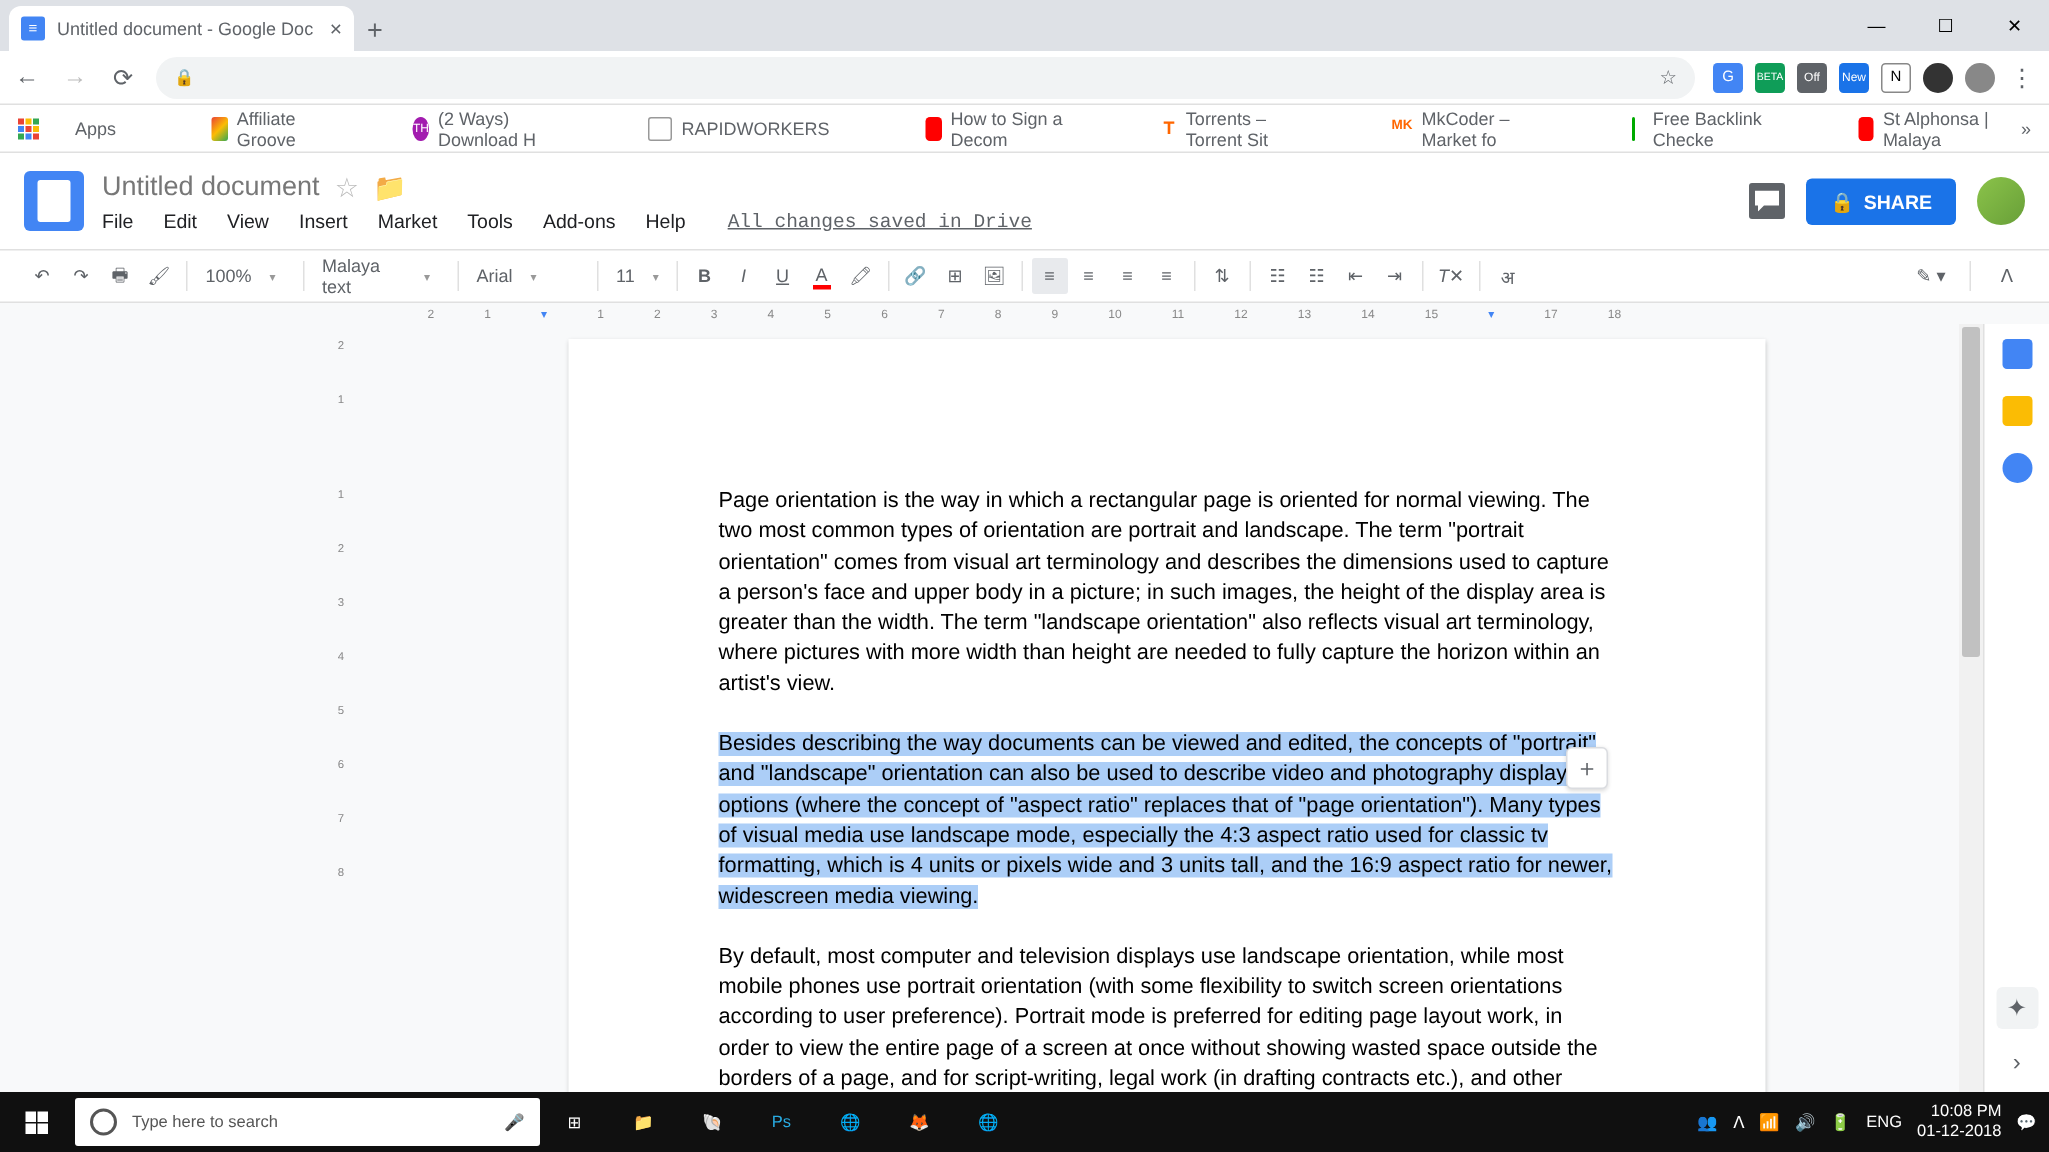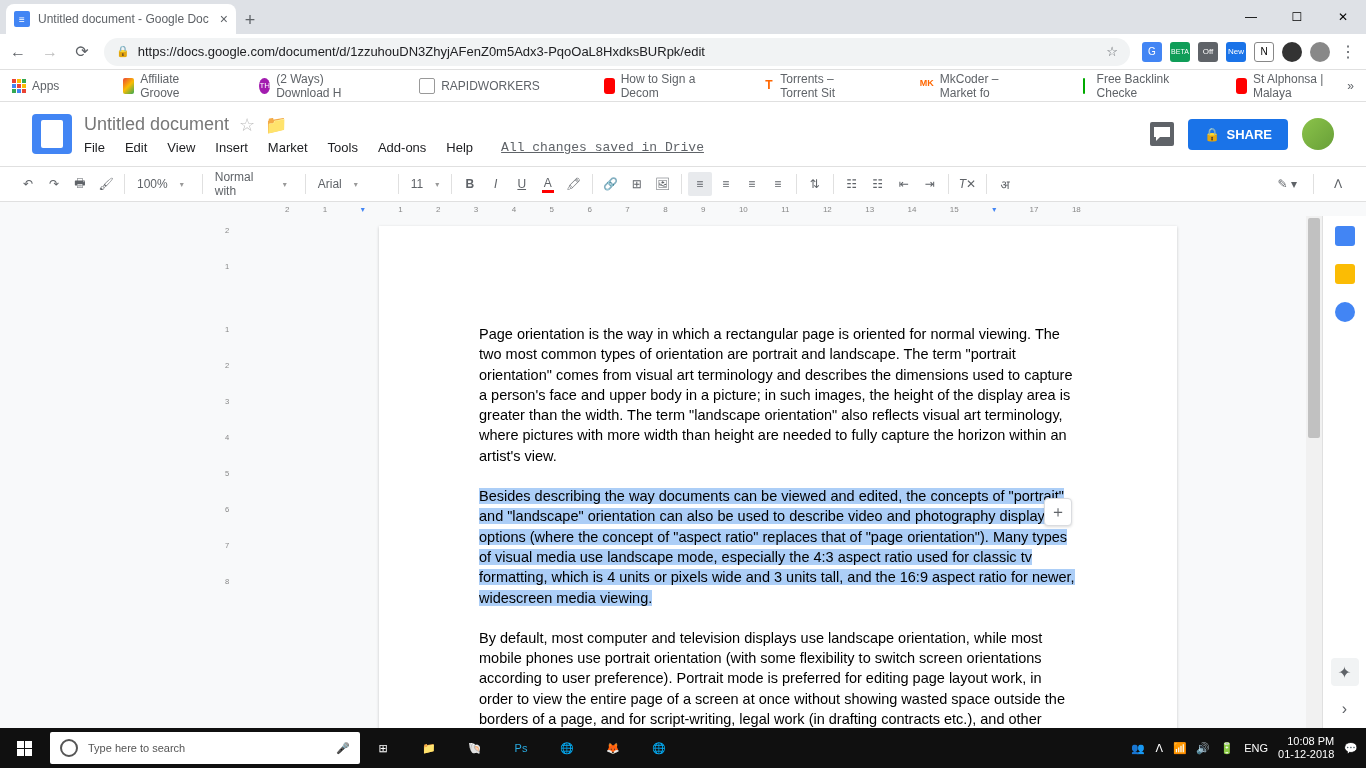--- a/index.html
+++ b/index.html
@@ -23,21 +23,21 @@
 .ext-icons { display:flex; gap:8px; align-items:center; }
 .ext-icon { width:20px; height:20px; border-radius:3px; display:flex; align-items:center; justify-content:center; font-size:10px; }
 .avatar { width:20px; height:20px; border-radius:50%; background:#888; }
 
 
 .bookbar { height:32px; background:#fff; border-bottom:1px solid #e0e0e0; display:flex; align-items:center; padding:0 12px; gap:18px; font-size:12px; color:#5f6368; }
 .bookmark { display:flex; align-items:center; gap:6px;padding-left:46px; }
 .bm-icon { width:16px; height:16px; border-radius:2px; display:inline-block; }
 
 
-.docs-header { height:64px; display:flex; align-items:center; padding:0 32px; }
+.docs-header { height:64px; display:flex; align-items:center; padding:0 16px; }
 .docs-logo { width:40px; height:40px; background:#4285f4; border-radius:4px; display:flex; align-items:center; justify-content:center; margin-right:12px; }
 .docs-logo::before { content:""; width:22px; height:28px; background:#fff; border-radius:2px; }
 .doc-title-area { flex:1; }
 .doc-title-row { display:flex; align-items:center; gap:10px; }
 .doc-title { font-size:18px; color:#777; }
 .star-icon { color:#bbb; font-size:18px; }
 .folder-icon { color:#bbb; font-size:18px; }
 .menu-row { display:flex; gap:20px; font-size:13px; color:#202124; margin-top:4px; align-items:center; }
 .menu-row .save-status { color:#5f6368; text-decoration:underline; margin-left:8px;font-family:Liberation Mono, monospace; }
 .header-right { display:flex; align-items:center; gap:14px; }
@@ -109,37 +109,36 @@
     <div>✕</div>
   </div>
 </div>
 
 <div class="addressbar">
   <div class="nav-icon">←</div>
   <div class="nav-icon disabled">→</div>
   <div class="nav-icon">⟳</div>
   <div class="omnibox">
     <span class="lock">🔒</span>
-    <span>https://docs.google.com/document/d/1zzuhouDN3ZhyjAFenZ0m5Adx3-PqoOaL8HxdksBURpk/edit</span>
     <span style="margin-left:auto;color:#5f6368">☆</span>
   </div>
   <div class="ext-icons">
     <div class="ext-icon" style="background:#4285f4;color:#fff">G</div>
     <div class="ext-icon" style="background:#0f9d58;color:#fff;font-size:7px">BETA</div>
     <div class="ext-icon" style="background:#5f6368;color:#fff;font-size:8px">Off</div>
     <div class="ext-icon" style="background:#1a73e8;color:#fff;font-size:8px">New</div>
     <div class="ext-icon" style="border:1px solid #888">N</div>
     <div class="ext-icon" style="background:#333;border-radius:50%"></div>
     <div class="avatar"></div>
     <div class="nav-icon">⋮</div>
   </div>
 </div>
 
 <div class="bookbar">
-  <span style="display:flex;gap:6px;align-items:center">
+  <span style="display:flex;gap:24px;align-items:center">
       <span style="display:grid;grid-template-columns:4px 4px 4px;grid-template-rows:4px 4px 4px;gap:1px">
         <span style="background:#ea4335"></span>
         <span style="background:#fbbc04"></span>
         <span style="background:#34a853"></span>
         <span style="background:#4285f4"></span>
         <span style="background:#ea4335"></span>
         <span style="background:#fbbc04"></span>
         <span style="background:#34a853"></span>
         <span style="background:#4285f4"></span>
         <span style="background:#ea4335"></span>
@@ -219,21 +218,21 @@
   <div class="tb-btn">↶</div>
   <div class="tb-btn">↷</div>
   <div class="tb-btn">🖶</div>
   <div class="tb-btn">🖌</div>
   <div class="tb-sep"></div>
   <div class="tb-select">
       <span>100%</span>
     </div>
   <div class="tb-sep"></div>
   <div class="tb-select" style="width:90px">
-      <span>Normal with</span>
+      <span>Malaya text</span>
     </div>
   <div class="tb-sep"></div>
   <div class="tb-select" style="width:80px">
       <span>Arial</span>
     </div>
   <div class="tb-sep"></div>
   <div class="tb-select" style="width:40px">
       <span>11</span>
     </div>
   <div class="tb-sep"></div>

